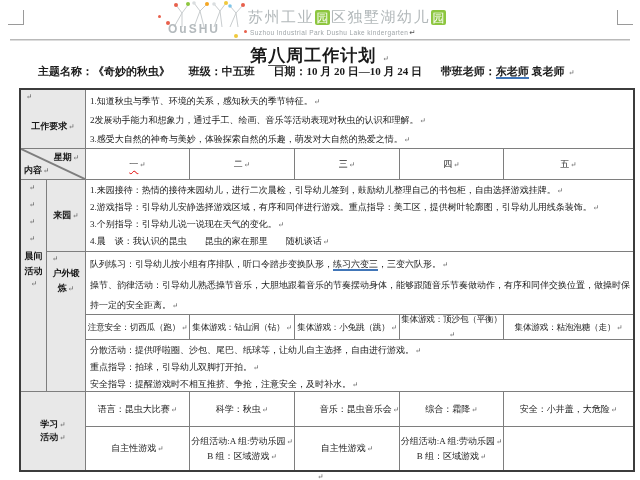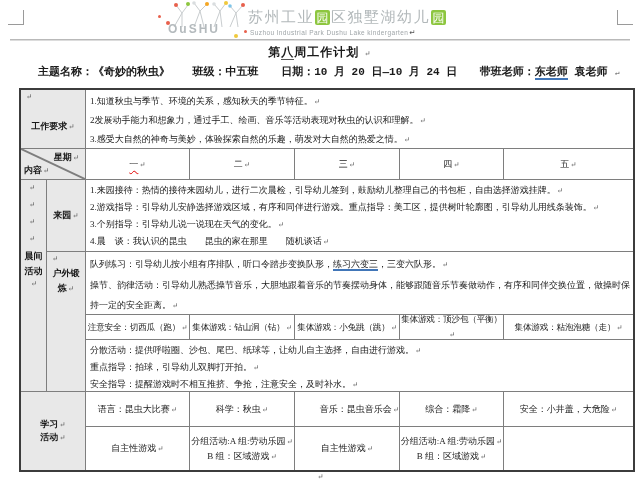--- a/index.html
+++ b/index.html
@@ -18,22 +18,22 @@
   .logo-brand{position:absolute;left:10px;top:21px;font-family:"Liberation Sans","DejaVu Sans",sans-serif;
               font-size:12px;font-weight:bold;color:#b4babd;letter-spacing:2px;}
   .logo-cn{position:absolute;left:90px;top:7px;font-size:15px;color:#b2b8ba;letter-spacing:1.5px;white-space:nowrap;}
   .logo-cn .seg-green{display:inline-block;width:15px;height:15px;line-height:16px;background:#8dc63f;
                       color:#fff;text-align:center;border-radius:2px;font-size:12px;margin:0 1px;letter-spacing:0;}
   .logo-en{position:absolute;left:92px;top:27px;font-family:"Liberation Sans","DejaVu Sans",sans-serif;
            font-size:6.5px;color:#9fa5a8;letter-spacing:0.4px;white-space:nowrap;}
   .dot{position:absolute;border-radius:50%;}
   
   .title{position:absolute;left:0;top:44px;width:100%;text-align:center;
-         font-size:12px;font-weight:bold;letter-spacing:1px;}
-  .meta{position:absolute;left:38px;top:64px;width:594px;font-size:11px;font-weight:bold;white-space:nowrap;font-family:Liberation Mono, monospace;}
+         font-size:17px;font-weight:bold;letter-spacing:1px;}
+  .meta{position:absolute;left:38px;top:64px;width:594px;font-size:11px;font-weight:bold;white-space:nowrap;}
   .meta .gap{display:inline-block;width:16px;}
   .ul-blue{border-bottom:2px solid #4176b8;}
   .ul-gray{border-bottom:1px solid #555;}
   .wavy-red{text-decoration:underline;text-decoration-style:wavy;text-decoration-color:#e00000;
             text-decoration-thickness:1px;text-underline-offset:3px;}
   
   .t{position:absolute;left:19px;top:88px;width:616px;height:384px;box-sizing:border-box;
      border:2px solid #3c3c3c;display:grid;
      grid-template-columns:26px 39px 104px 105px 105px 104px 1fr;
      grid-template-rows:59px 31px 72px 63px 25px 52px 35px 1fr;

